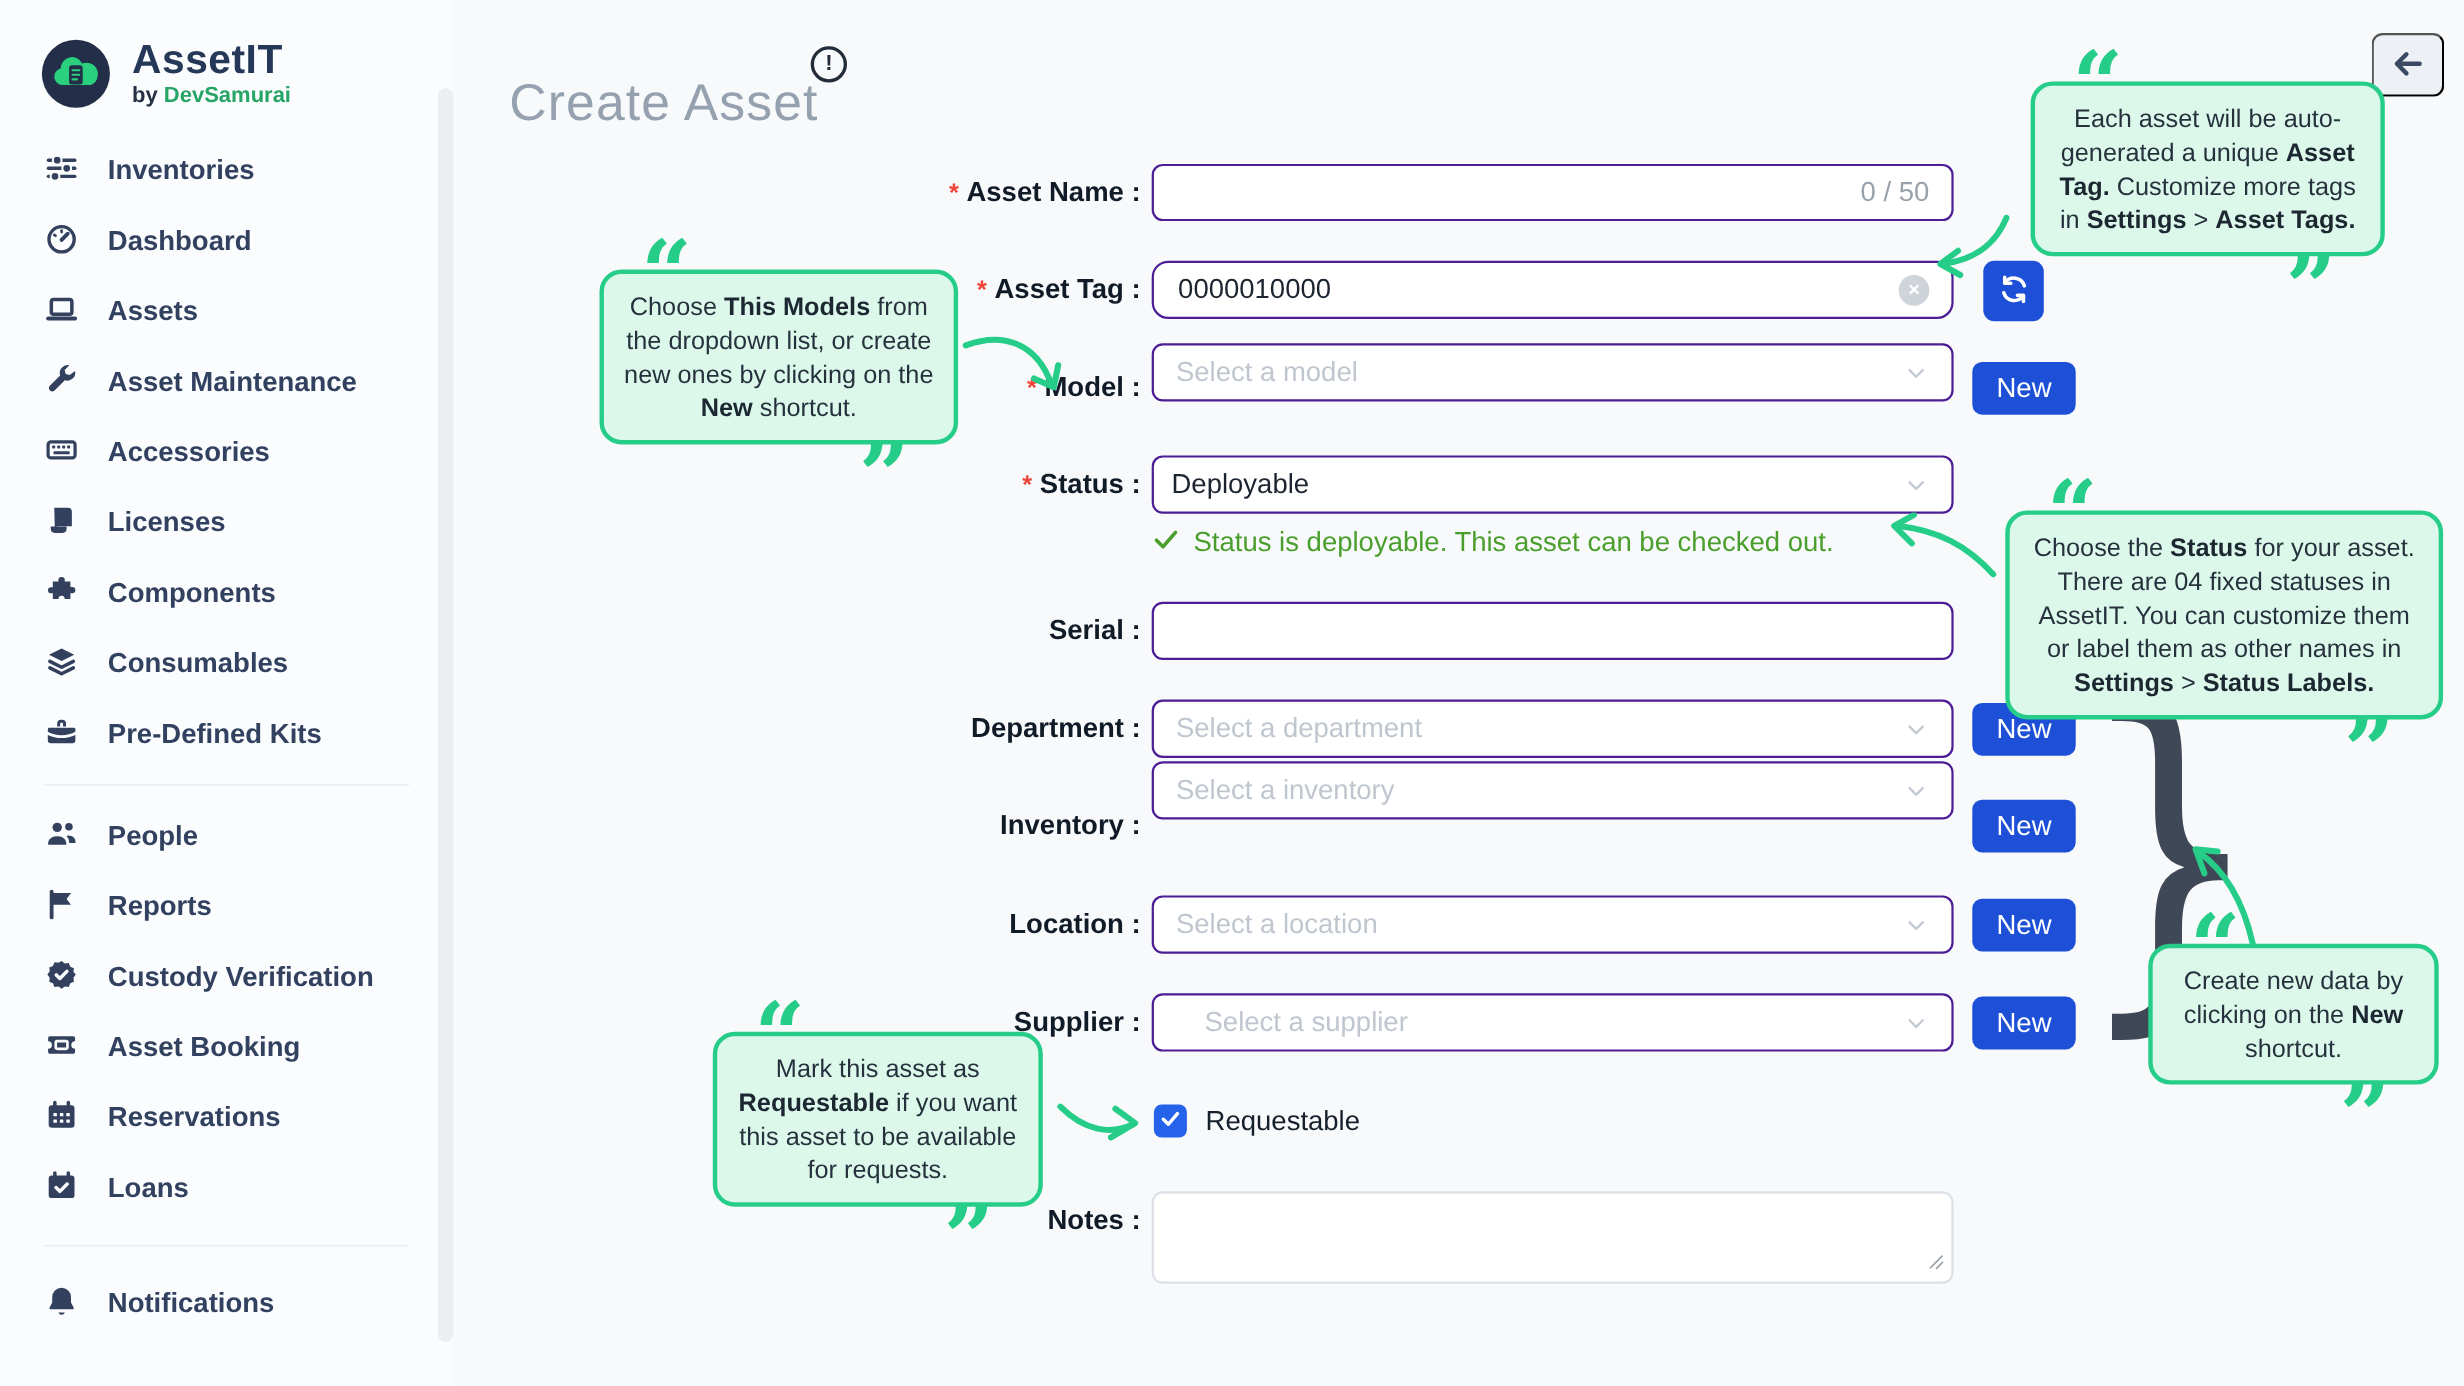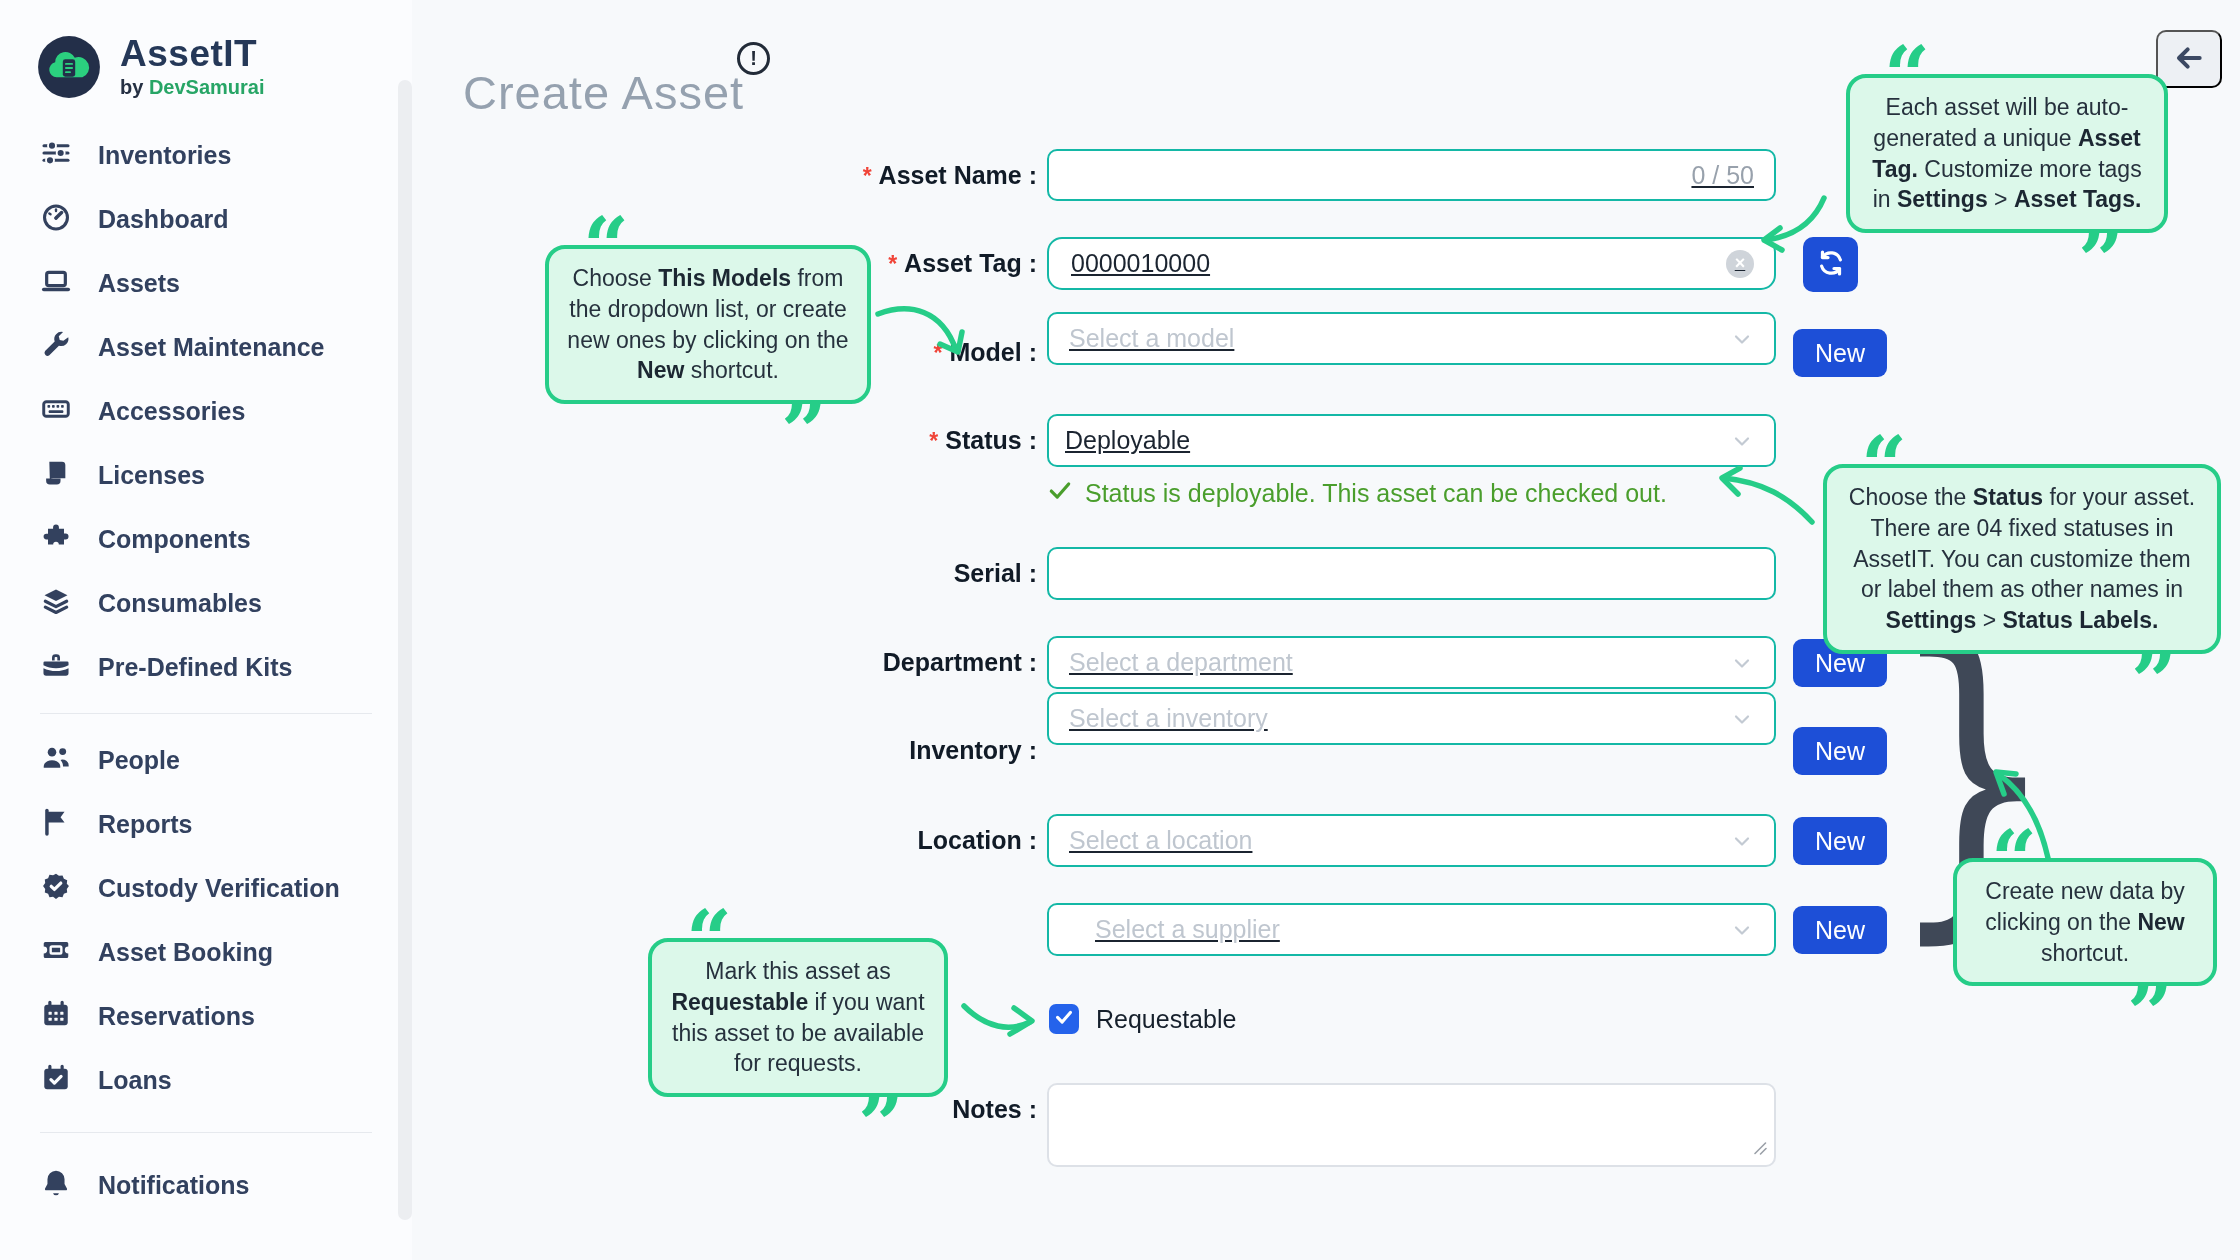--- a/index.html
+++ b/index.html
@@ -30,22 +30,22 @@
               border-radius:50%;display:flex;align-items:center;justify-content:center;
               font-size:20px;font-weight:700;color:#222b38;cursor:pointer;}
   .back-btn{position:absolute;left:2156px;top:30px;width:66px;height:58px;background:#edf0f4;
             border-radius:10px;display:flex;align-items:center;justify-content:center;cursor:pointer;}
 
   
   .lab{position:absolute;left:600px;width:437px;text-align:right;font-size:25px;font-weight:600;
        color:#111b27;line-height:53px;white-space:nowrap;}
   .req{color:#f04438;margin-right:7px;font-size:23px;}
   .ctl{position:absolute;left:1047px;width:729px;height:53px;background:#fff;
-       border:2px solid #14b8a6;border-radius:10px;display:flex;align-items:center;
-       padding:0 20px;font-size:25px;color:#1b2430;text-decoration:underline;}
+       border:2px solid #4c1d95;border-radius:10px;display:flex;align-items:center;
+       padding:0 20px;font-size:25px;color:#1b2430;}
   .ph{color:#bfc6cf;}
   .chev{margin-left:auto;flex:none;display:flex;}
   .counter{margin-left:auto;color:#98a1ac;}
   .clear{width:28px;height:28px;border-radius:50%;background:#cfd4da;color:#fff;margin-left:auto;
          display:flex;align-items:center;justify-content:center;font-size:18px;font-weight:700;cursor:pointer;}
   .txt-input{flex:1;border:none;outline:none;font-size:25px;color:#1b2430;background:transparent;
              font-family:"Liberation Sans",sans-serif;min-width:0;}
   .newbtn{position:absolute;left:1793px;width:94px;height:48px;background:#1d4fd7;color:#fff;
           border:none;border-radius:9px;font-size:25px;font-weight:500;cursor:pointer;
           display:flex;align-items:center;justify-content:center;font-family:"Liberation Sans",sans-serif;}
@@ -338,20 +338,21 @@
   <div class="ctl" style="top:814px;">
     <span class="ph">Select a location</span>
     <span class="chev">
         <svg viewBox="0 0 24 24" width="24" height="24" fill="none" stroke="#c3cad3" stroke-width="2.2" stroke-linecap="round" stroke-linejoin="round">
           <polyline points="6,9.5 12,15.5 18,9.5"></polyline>
         </svg>
       </span>
   </div>
   <button class="newbtn" style="top:817px;">New</button>
 
+  <div class="lab" style="top:903px;"><span>Supplier :</span></div>
   <div class="ctl" style="top:903px;padding-left:46px;">
     <span class="ph">Select a supplier</span>
     <span class="chev">
         <svg viewBox="0 0 24 24" width="24" height="24" fill="none" stroke="#c3cad3" stroke-width="2.2" stroke-linecap="round" stroke-linejoin="round">
           <polyline points="6,9.5 12,15.5 18,9.5"></polyline>
         </svg>
       </span>
   </div>
   <button class="newbtn" style="top:906px;">New</button>
 

